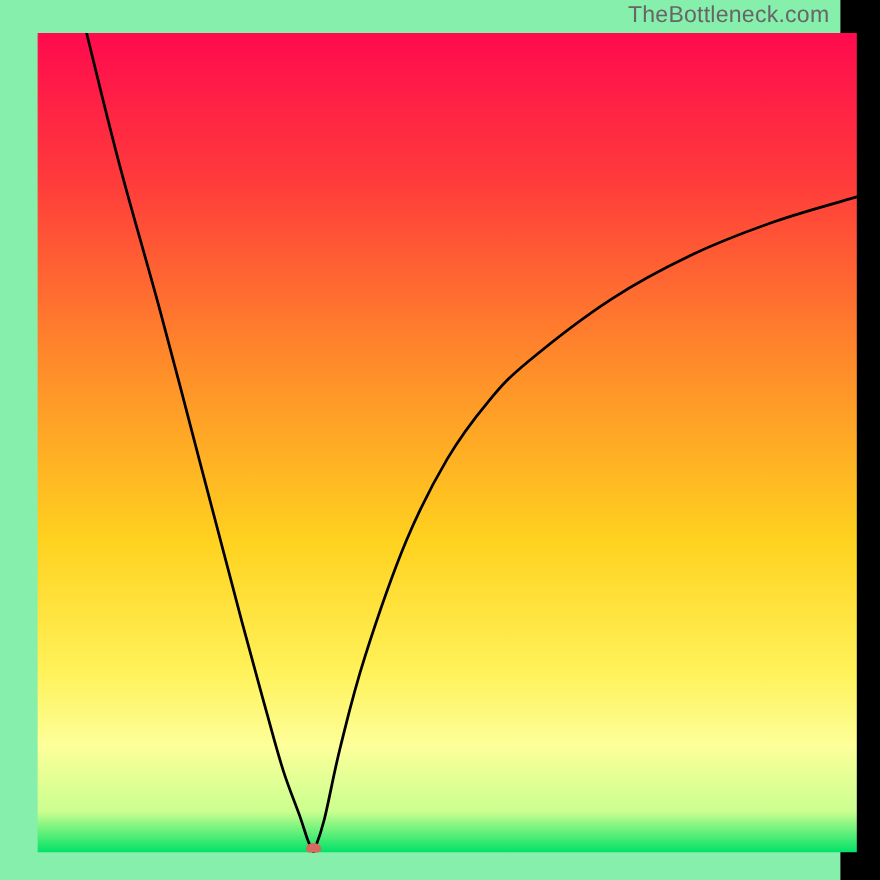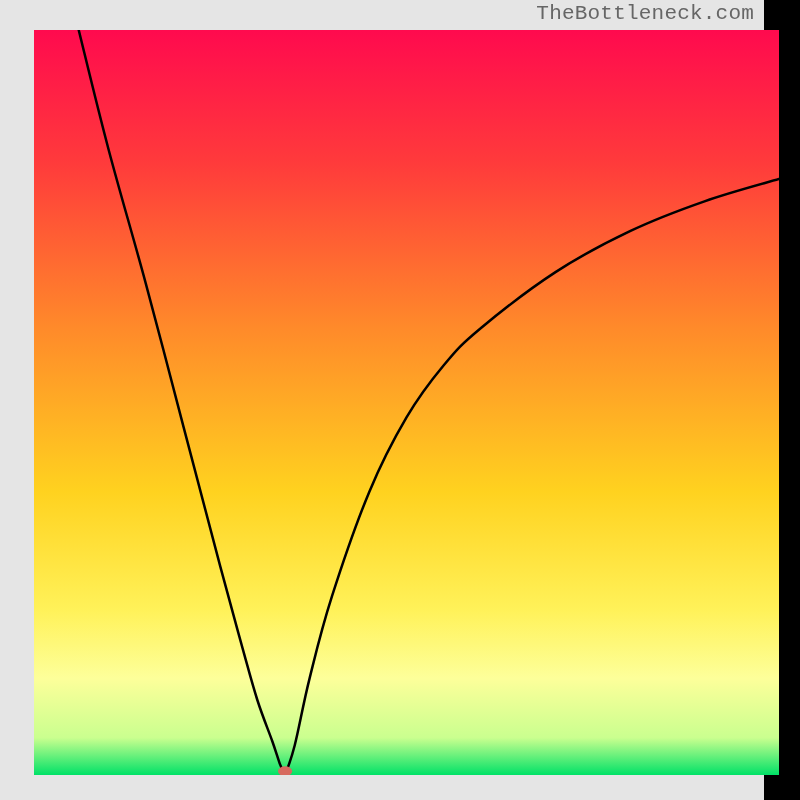--- a/index.html
+++ b/index.html
@@ -8,22 +8,21 @@
     width: 800px;
     height: 800px;
     background: #000;
     overflow: hidden;
     font-family: Arial, Helvetica, sans-serif;
   }
   .frame {
     position: relative;
     width: 764px;
     height: 800px;
-    background: #e5e5e5;
-    font-family: Liberation Mono, monospace;
+    background: #86efac;
   }
   .watermark {
     position: absolute;
     top: 2px;
     right: 10px;
     color: #666;
     font-size: 21px;
     font-weight: 500;
     letter-spacing: 0.2px;
     z-index: 5;

